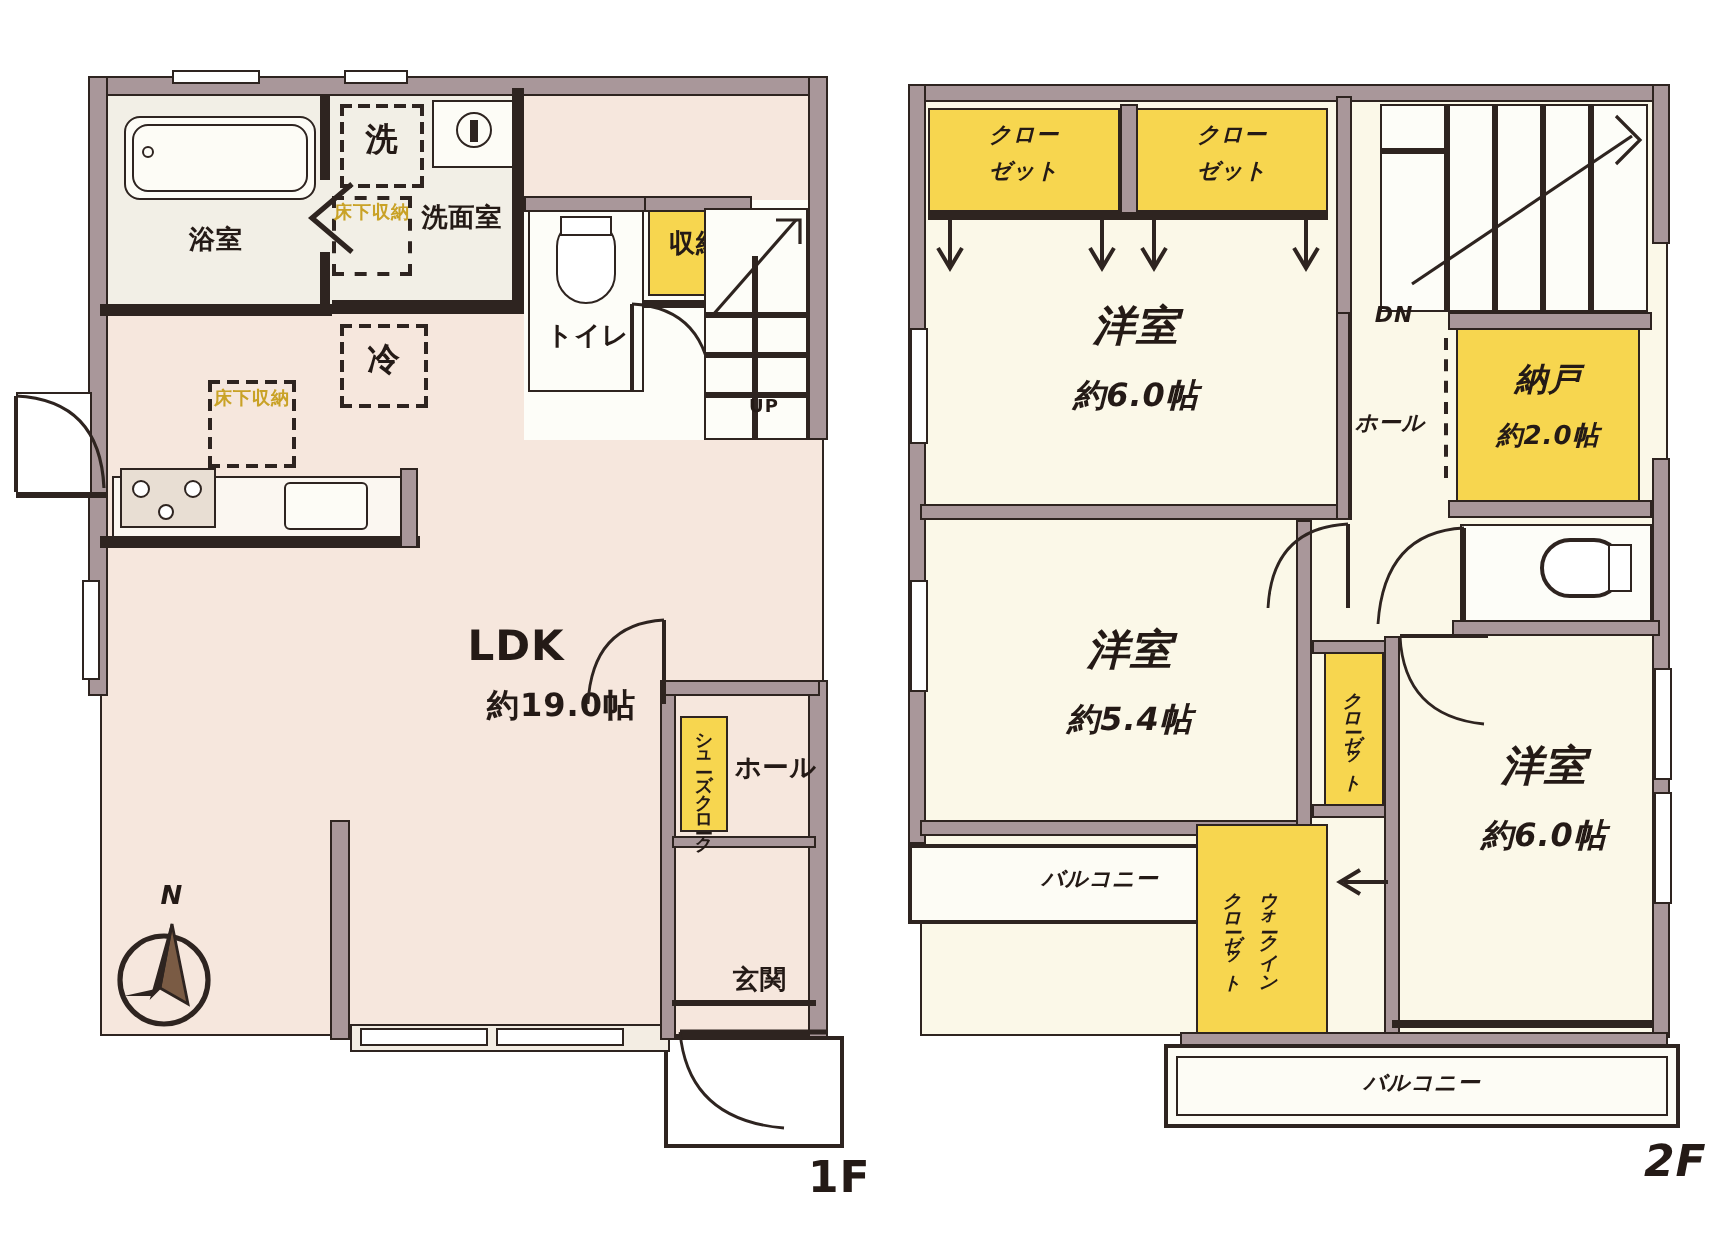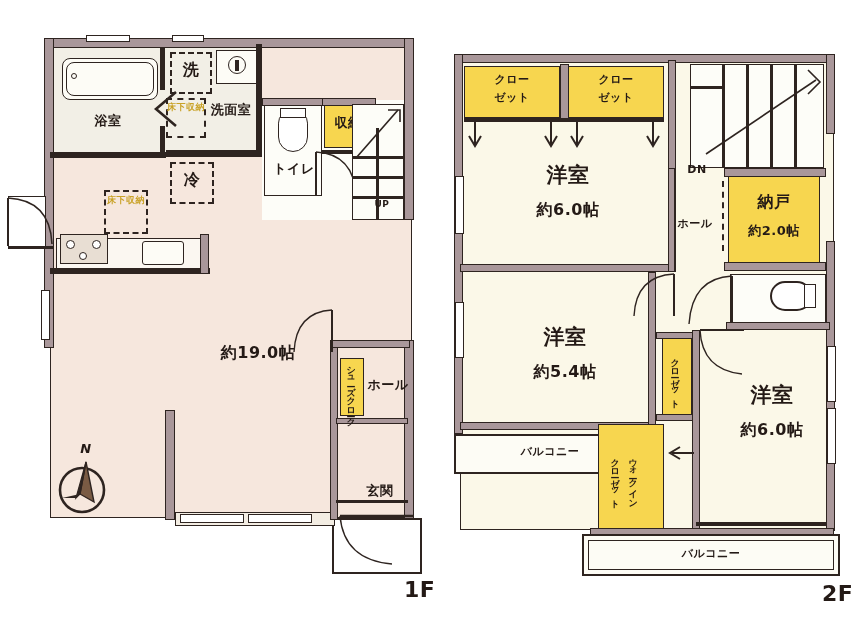--- a/index.html
+++ b/index.html
@@ -154,21 +154,22 @@
     <svg class="abs" style="left:352px;top:104px;" width="54" height="60" viewBox="0 0 54 60">
       <path d="M4 54 L46 6" stroke="#2e2420" stroke-width="1.6" fill="none"></path>
       <path d="M36 6 L48 6 L48 18" stroke="#2e2420" stroke-width="1.6" fill="none"></path>
     </svg>
     <div class="lbl lbl-tiny" style="left:370px;top:200px;width:24px;">UP</div>
 
     <div class="abs wall" style="left:330px;top:344px;width:8px;height:176px;"></div>
     <div class="abs wall" style="left:330px;top:340px;width:80px;height:8px;"></div>
     <div class="abs wall" style="left:336px;top:418px;width:72px;height:6px;"></div>
 
-    <div class="lbl lbl-md" style="left:198px;top:345px;width:120px;">約19.0帖</div>
+    <div class="lbl lbl-lg" style="left:198px;top:312px;width:120px;">LDK</div>
+    <div class="lbl lbl-md" style="left:198px;top:345px;width:120px;text-align:right;">約19.0帖</div>
 
     <svg class="abs" style="left:292px;top:306px;" width="44" height="50" viewBox="0 0 44 50">
       <path d="M40 4 L40 46" stroke="#2e2420" stroke-width="2" fill="none"></path>
       <path d="M40 4 Q 4 6 2 46" stroke="#2e2420" stroke-width="1.4" fill="none"></path>
     </svg>
 
     <div class="abs fl-yellow" style="left:340px;top:358px;width:24px;height:58px;border:1.5px solid #2e2420;"></div>
     <div class="lbl lbl-tiny vert" style="left:346px;top:360px;height:56px;">シューズクローク</div>
 
     <div class="lbl lbl-sm" style="left:364px;top:378px;width:48px;">ホール</div>
@@ -190,21 +191,21 @@
         <polygon points="36,14 44,54 30,46" fill="#7a5b44" stroke="#2e2420" stroke-width="1.4"></polygon>
         <polygon points="36,14 26,50 30,46" fill="#2e2420" stroke="#2e2420" stroke-width="1.2"></polygon>
         <polygon points="12,50 30,46 26,50" fill="#2e2420"></polygon>
       </svg>
     </div>
     <div class="lbl lbl-sm" style="left:78px;top:442px;width:16px;font-style:italic;">N</div>
 
     <div class="lbl floor-tag" style="left:404px;top:578px;width:30px;">1F</div>
   </div>
 
-  <div class="abs" style="left:440px;top:16px;width:419px;height:445px;">
+  <div class="abs" style="left:440px;top:4px;width:419px;height:445px;font-style:italic;">
 
     <div class="abs" style="left:14px;top:36px;width:386px;height:536px;"></div>
 
     <div class="abs fl-room" style="left:20px;top:44px;width:374px;height:470px;border:1px solid #2e2420;"></div>
 
     <div class="abs wall" style="left:20px;top:38px;width:374px;height:9px;"></div>
     <div class="abs wall" style="left:14px;top:38px;width:9px;height:380px;"></div>
     <div class="abs wall" style="left:386px;top:38px;width:9px;height:80px;"></div>
     <div class="abs wall" style="left:386px;top:225px;width:9px;height:290px;"></div>
 

